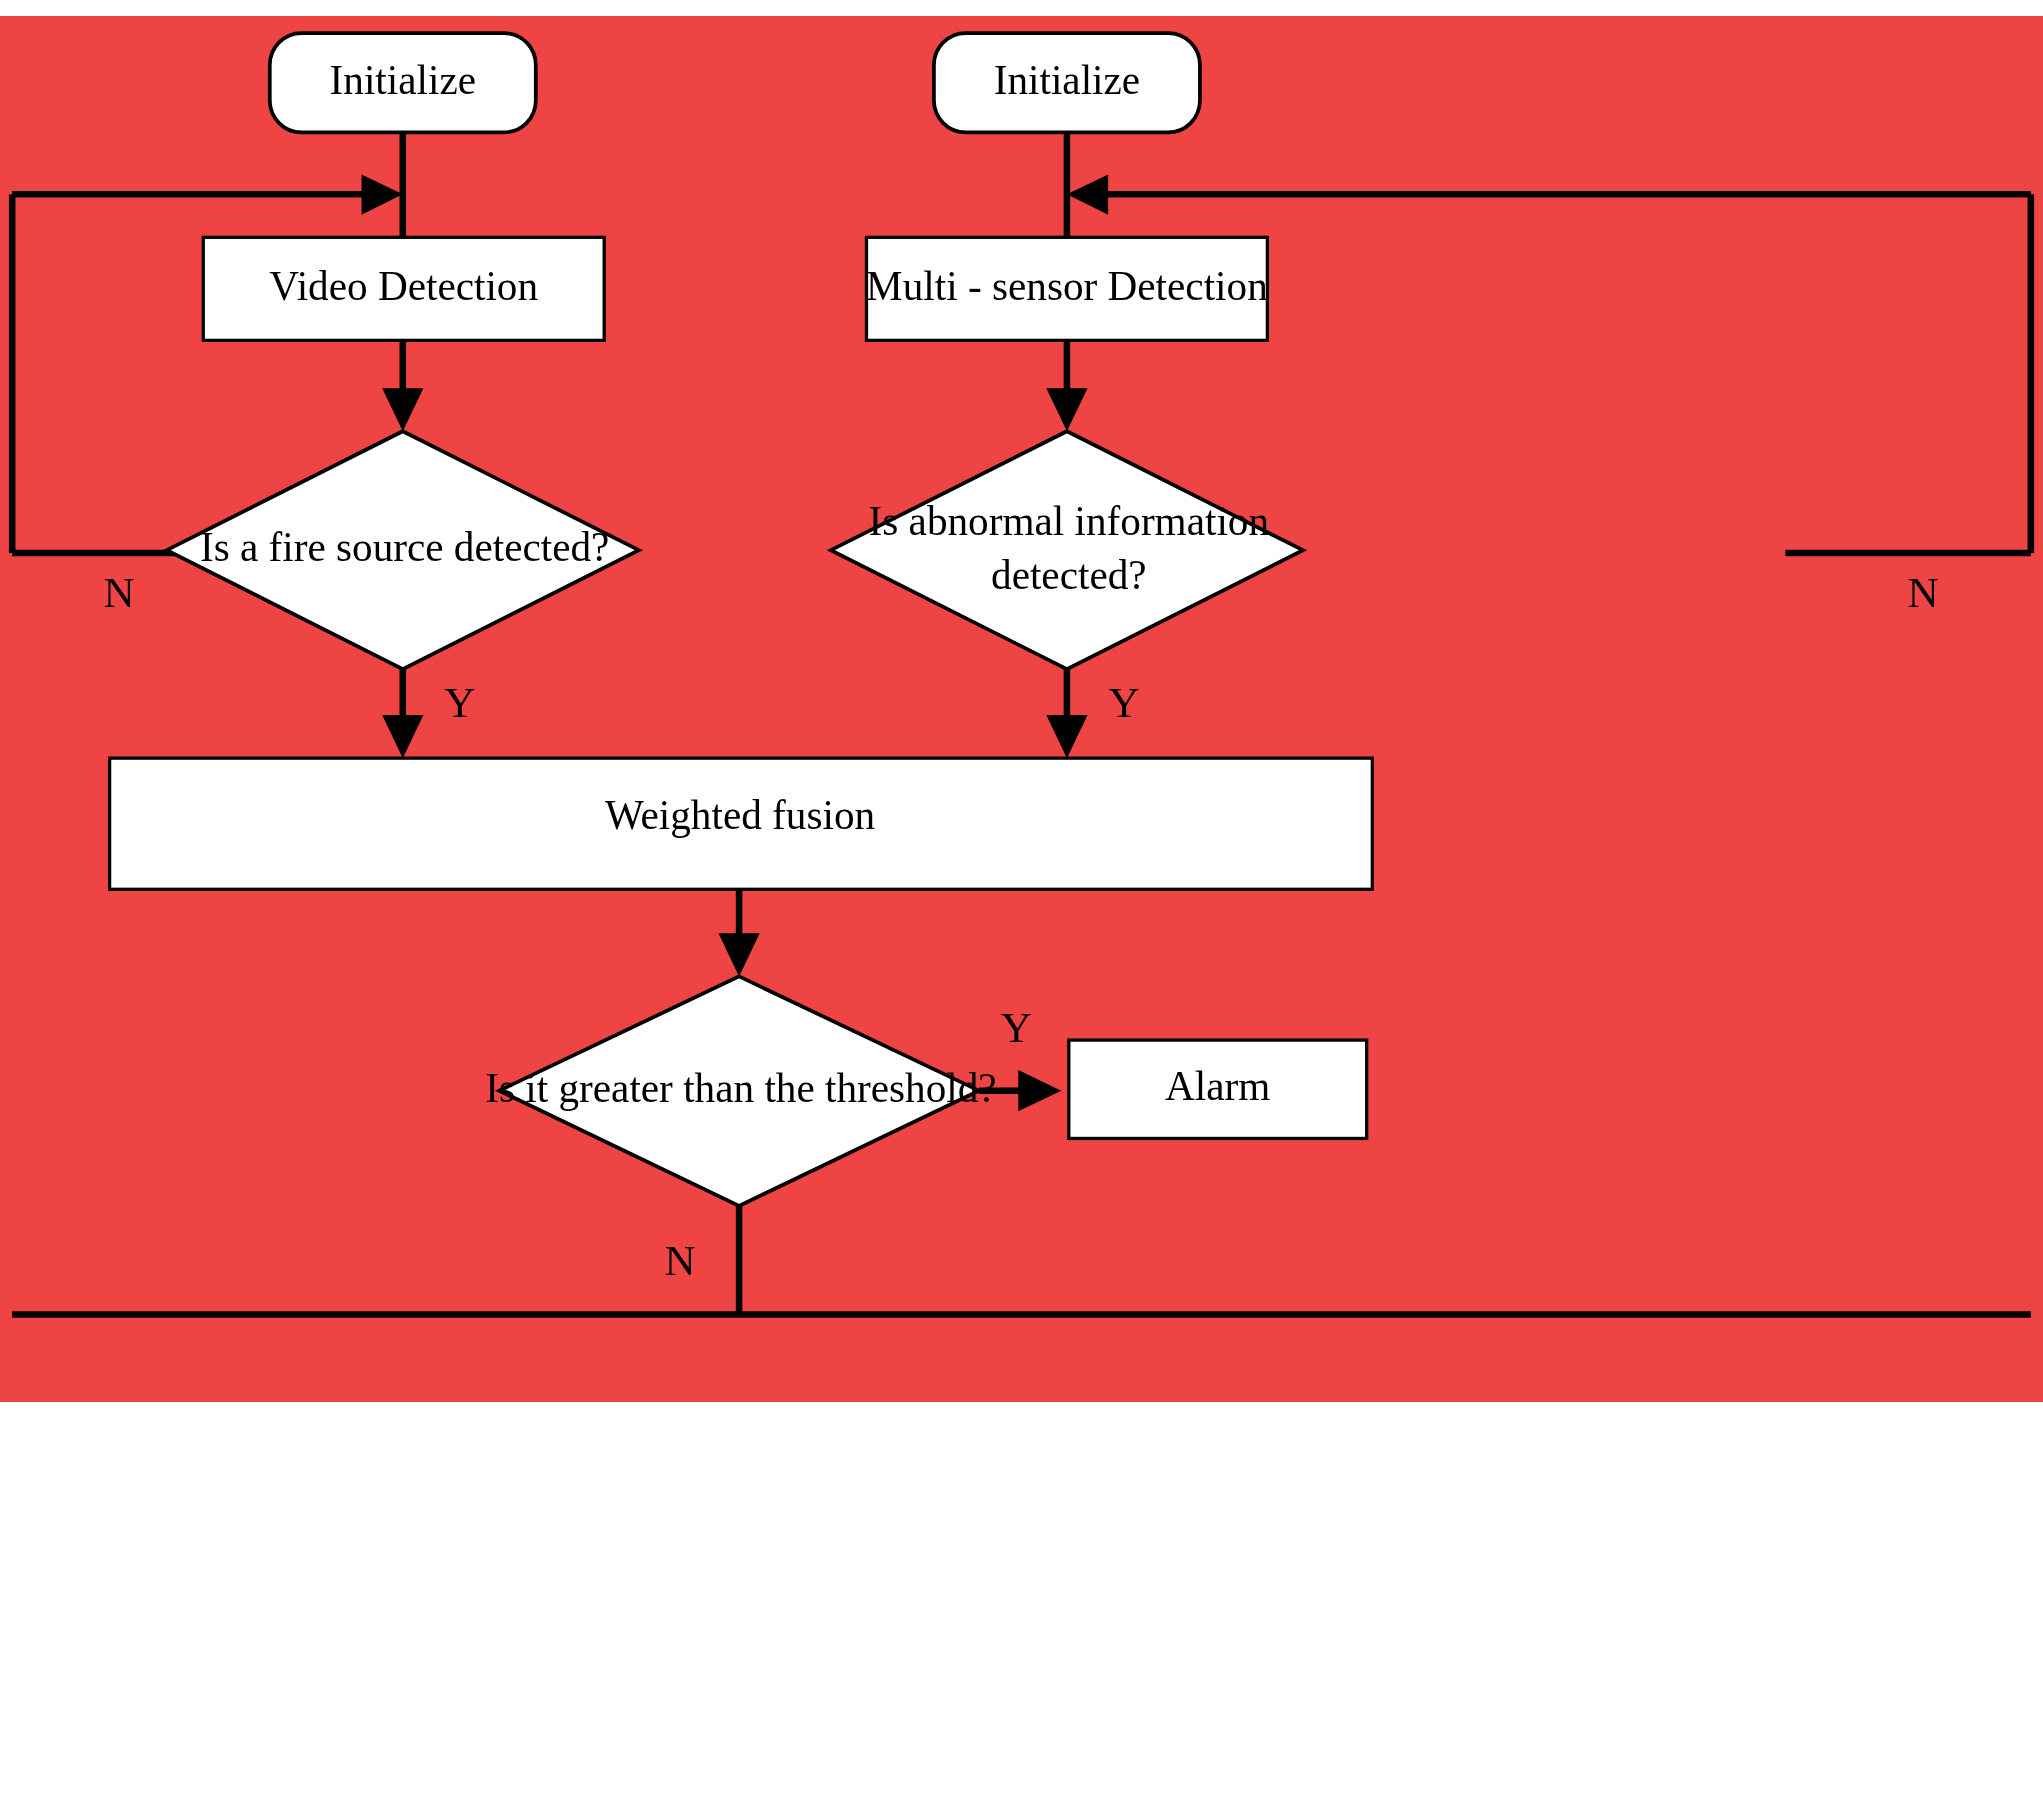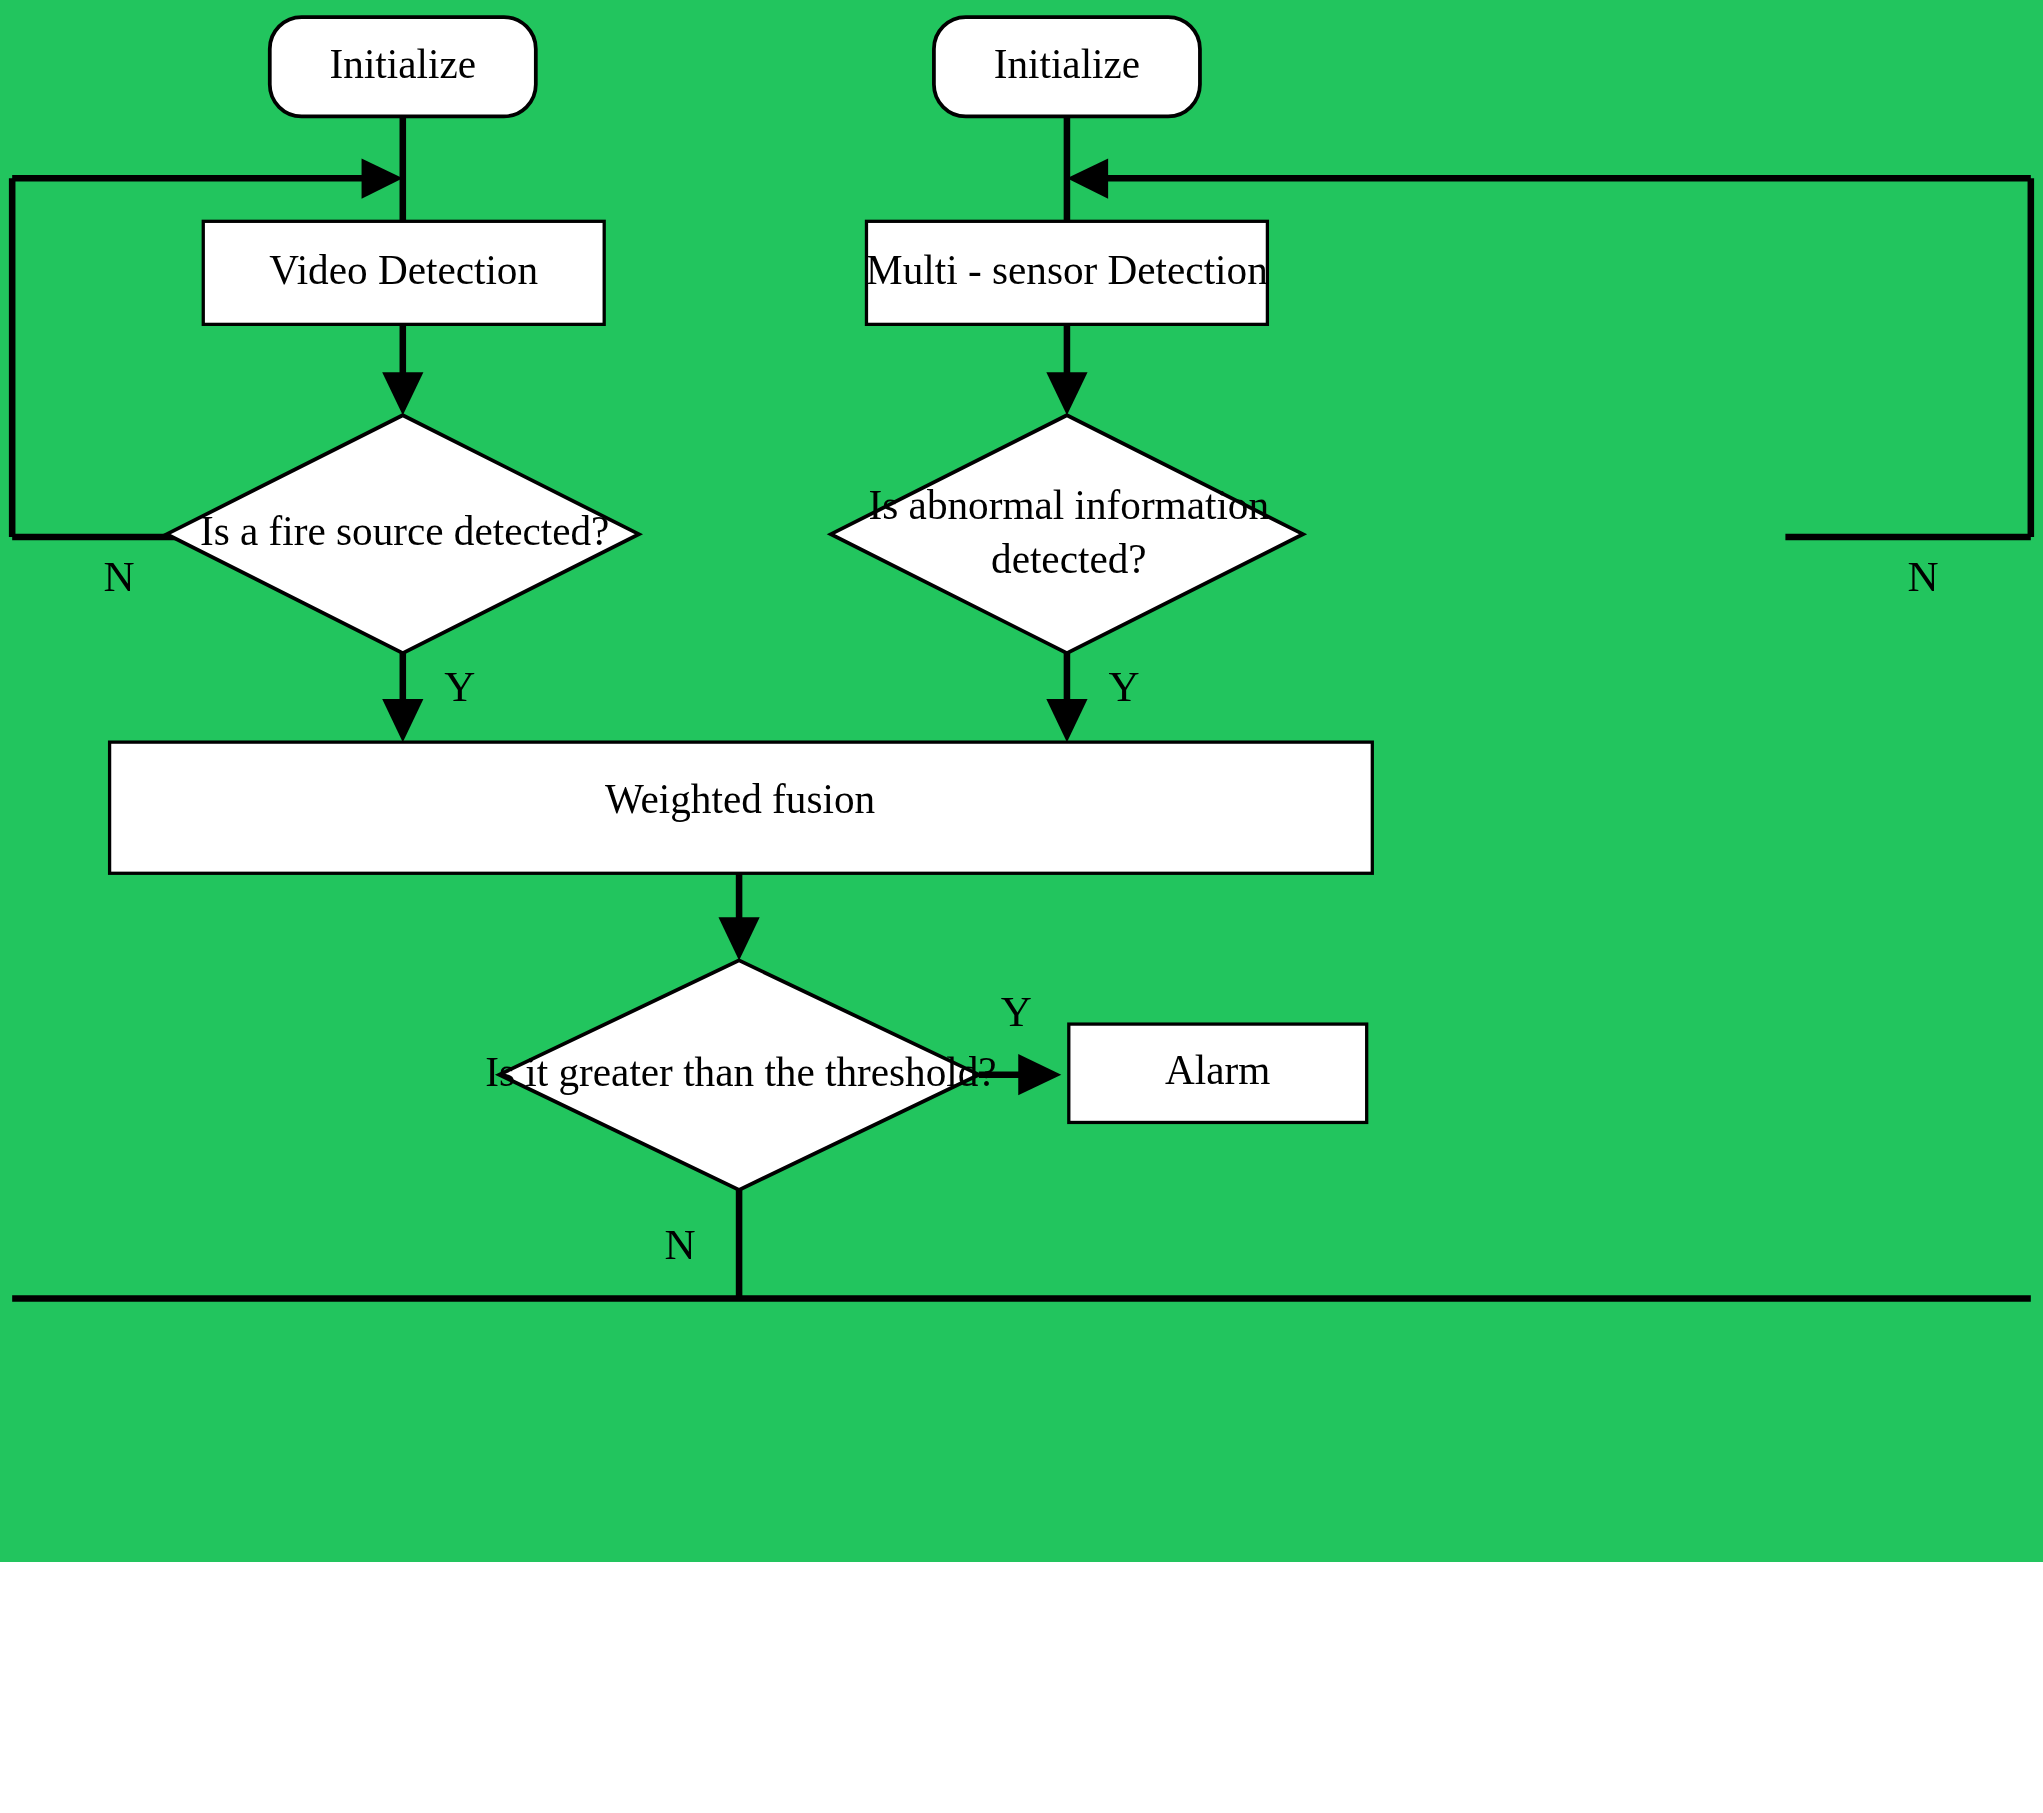--- a/index.html
+++ b/index.html
@@ -6,23 +6,24 @@
     margin: 0;
     padding: 0;
     background: #ffffff;
   }
   body {
     font-family: "Liberation Serif", "DejaVu Serif", serif;
   }
   #canvas {
     position: relative;
     width: 2043px;
-    height: 1562px;
-    background: #22c55e;
+    height: 1386px;
+    background: #ef4444;
     overflow: hidden;
+    margin-top: 16px;
   }
   svg#flow {
     position: absolute;
     left: 0;
     top: 0;
     width: 2043px;
     height: 1814px;
     display: block;
   }
   .node-shape {

